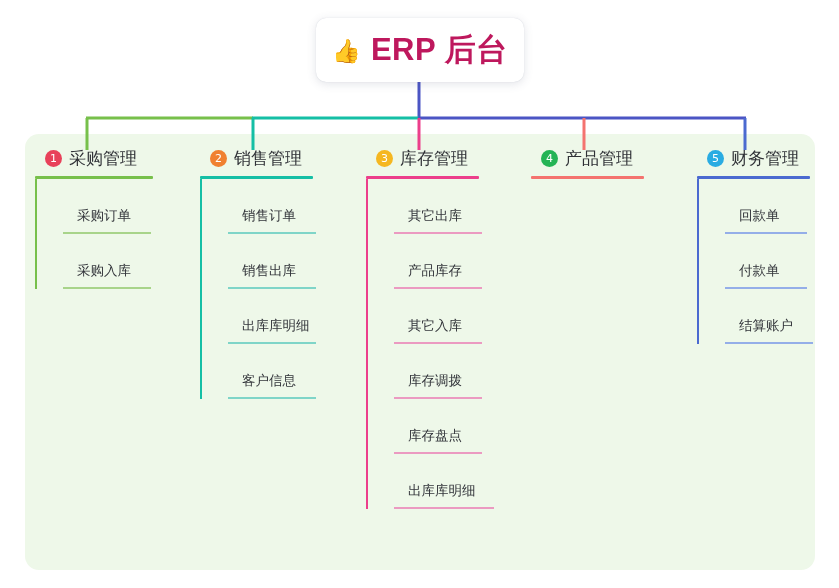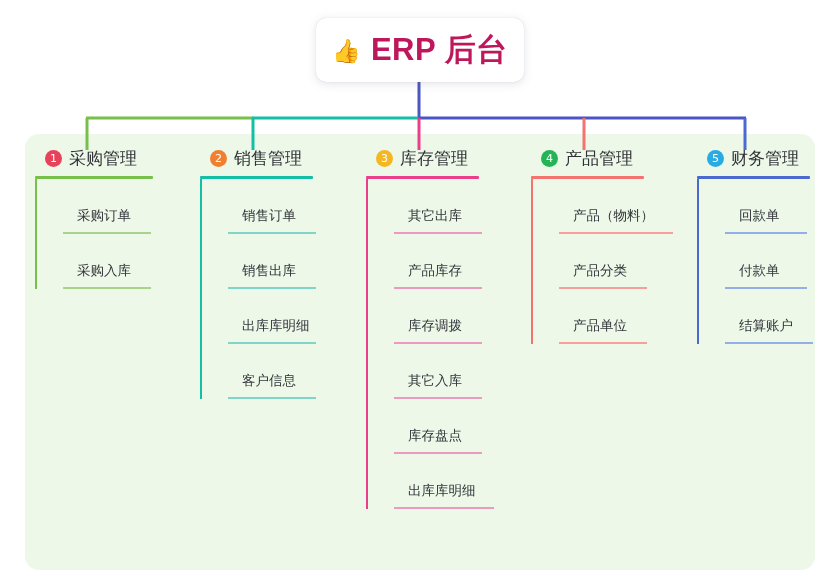--- a/index.html
+++ b/index.html
@@ -218,58 +218,43 @@
           <div class="spine" style="background: rgb(236, 63, 139);"></div>
           <div class="leaf">
             <span class="leaf-text">其它出库</span>
             <div class="leaf-rule" style="background: rgb(235, 154, 193); width: 88px;"></div>
           </div>
           <div class="leaf">
             <span class="leaf-text">产品库存</span>
             <div class="leaf-rule" style="background: rgb(235, 154, 193); width: 88px;"></div>
           </div>
           <div class="leaf">
+            <span class="leaf-text">其它入库</span>
+            <div class="leaf-rule" style="background: rgb(235, 154, 193); width: 88px;"></div>
+          </div>
+          <div class="leaf">
             <span class="leaf-text">库存调拨</span>
-            <div class="leaf-rule" style="background: rgb(235, 154, 193); width: 88px;"></div>
-          </div>
-          <div class="leaf">
-            <span class="leaf-text">其它入库</span>
             <div class="leaf-rule" style="background: rgb(235, 154, 193); width: 88px;"></div>
           </div>
           <div class="leaf">
             <span class="leaf-text">库存盘点</span>
             <div class="leaf-rule" style="background: rgb(235, 154, 193); width: 88px;"></div>
           </div>
           <div class="leaf">
             <span class="leaf-text">出库库明细</span>
             <div class="leaf-rule" style="background: rgb(235, 154, 193); width: 100px;"></div>
           </div>
         </div>
       </div>
       <div class="column" style="left: 531px;">
         <div class="col-head">
           <span class="badge" style="background: rgb(36, 180, 85);">4</span>
           <span class="col-title">产品管理</span>
         </div>
         <div class="head-rule" style="background: rgb(244, 115, 111); width: 113px;"></div>
-        <div class="leaves">
-          <div class="spine" style="background: rgb(244, 115, 111);"></div>
-          <div class="leaf">
-            <span class="leaf-text">产品（物料）</span>
-            <div class="leaf-rule" style="background: rgb(245, 160, 156); width: 114px;"></div>
-          </div>
-          <div class="leaf">
-            <span class="leaf-text">产品分类</span>
-            <div class="leaf-rule" style="background: rgb(245, 160, 156); width: 88px;"></div>
-          </div>
-          <div class="leaf">
-            <span class="leaf-text">产品单位</span>
-            <div class="leaf-rule" style="background: rgb(245, 160, 156); width: 88px;"></div>
-          </div>
-        </div>
       </div>
       <div class="column" style="left: 697px;">
         <div class="col-head">
           <span class="badge" style="background: rgb(42, 172, 226);">5</span>
           <span class="col-title">财务管理</span>
         </div>
         <div class="head-rule" style="background: rgb(75, 106, 208); width: 113px;"></div>
         <div class="leaves">
           <div class="spine" style="background: rgb(75, 106, 208);"></div>
           <div class="leaf">

